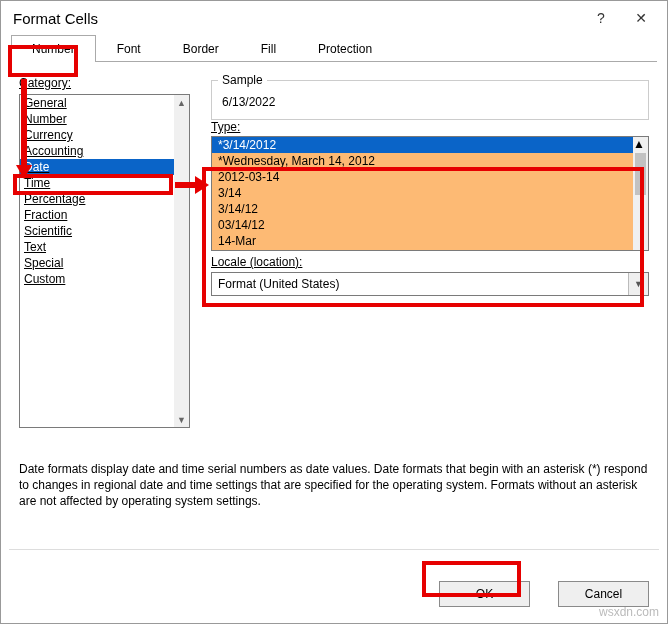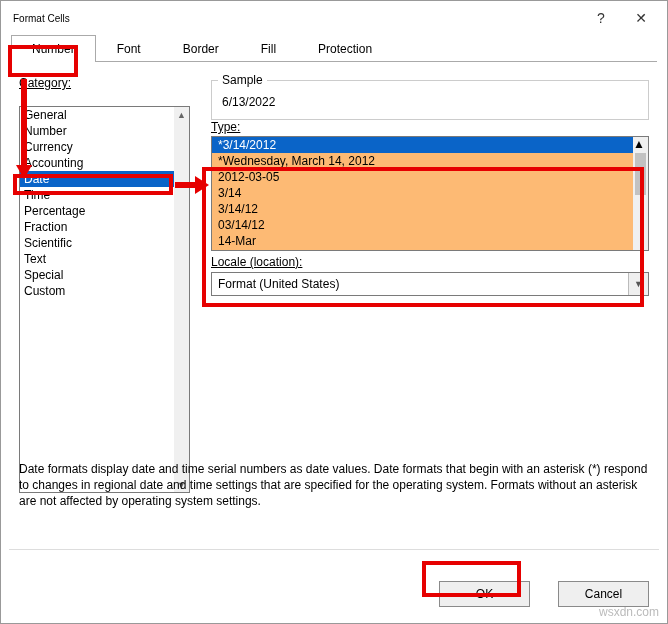--- a/index.html
+++ b/index.html
@@ -20,21 +20,21 @@
     border: 1px solid #999;
     background: #fff;
     position: relative;
   }
   .titlebar {
     height: 34px;
     display: flex;
     align-items: center;
     padding: 0 6px 0 12px;
   }
-  .titlebar-title { flex: 1; font-size: 10px; }
+  .titlebar-title { flex: 1; font-size: 15px; }
   .titlebar-btn {
     width: 40px; height: 28px;
     display:flex;align-items:center;justify-content:center;
     font-size: 14px;
     color:#333;
   }
   .tabs {
     display: flex;
     padding-left: 10px;
     position: relative;
@@ -99,25 +99,26 @@
     padding: 14px 18px 0 18px;
     position: relative;
   }
   .category-label {
     text-decoration: underline;
     margin-bottom: 4px;
     display:block;
   }
   .category-list {
     position:absolute;
-    left:18px; top:44px;
-    width:171px; height:387px;
+    left:18px; top:32px;
+    width:171px; height:334px;
     border:1px solid #7a7a7a;
     background:#fff;
     overflow:hidden;
+    text-decoration:underline;
   }
   .category-list .inner {
     width:156px;
     height:100%;
     overflow:hidden;
   }
   .category-list .scrollbar {
     position:absolute; right:0; top:0; width:15px; height:100%;
     background:#f0f0f0;
   }
@@ -272,21 +273,21 @@
       <div class="sample-group">
         <span class="legend">Sample</span>
         <div>6/13/2022</div>
       </div>
 
       <span class="type-label">Type:</span>
       <div class="type-list">
         <div class="inner">
           <div class="type-item selected">*3/14/2012</div>
           <div class="type-item">*Wednesday, March 14, 2012</div>
-          <div class="type-item">2012-03-05</div>
+          <div class="type-item">2012-03-14</div>
           <div class="type-item">3/14</div>
           <div class="type-item">3/14/12</div>
           <div class="type-item">03/14/12</div>
           <div class="type-item">14-Mar</div>
         </div>
         <div class="scrollbar">
           <div class="scroll-arrow up">▲</div>
           <div class="thumb"></div>
           <div class="scroll-arrow down">▼</div>
         </div>

